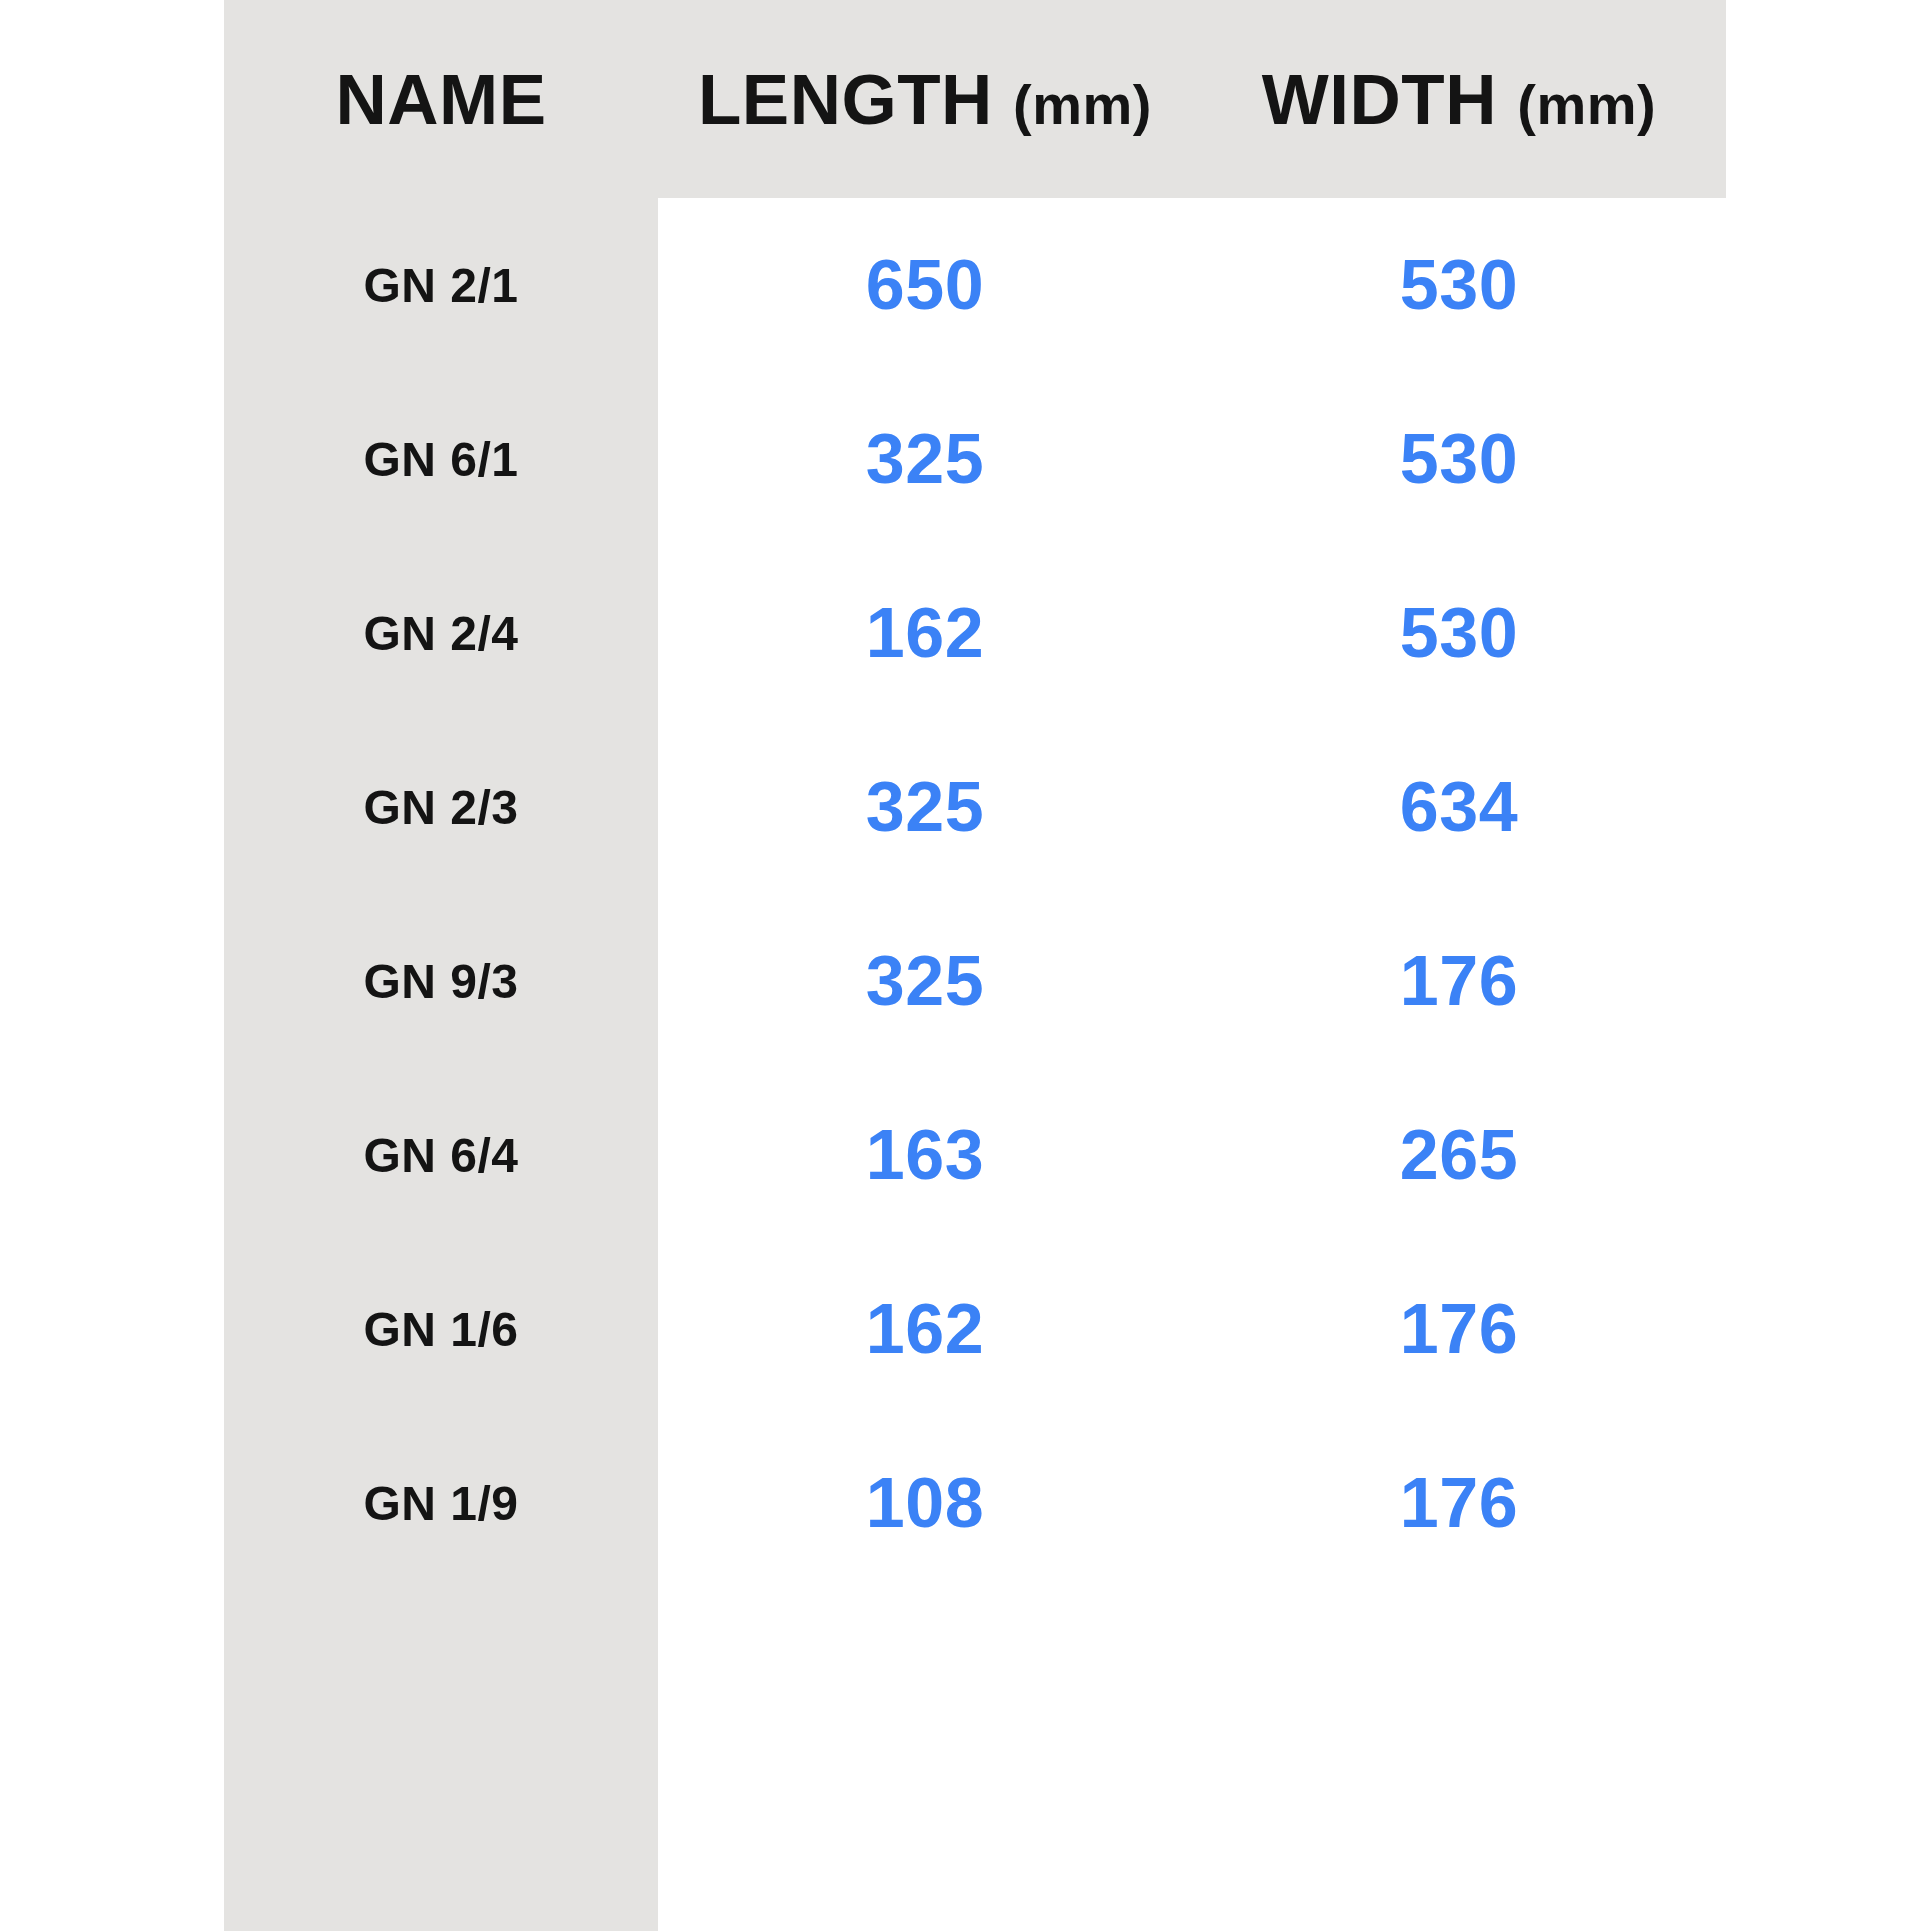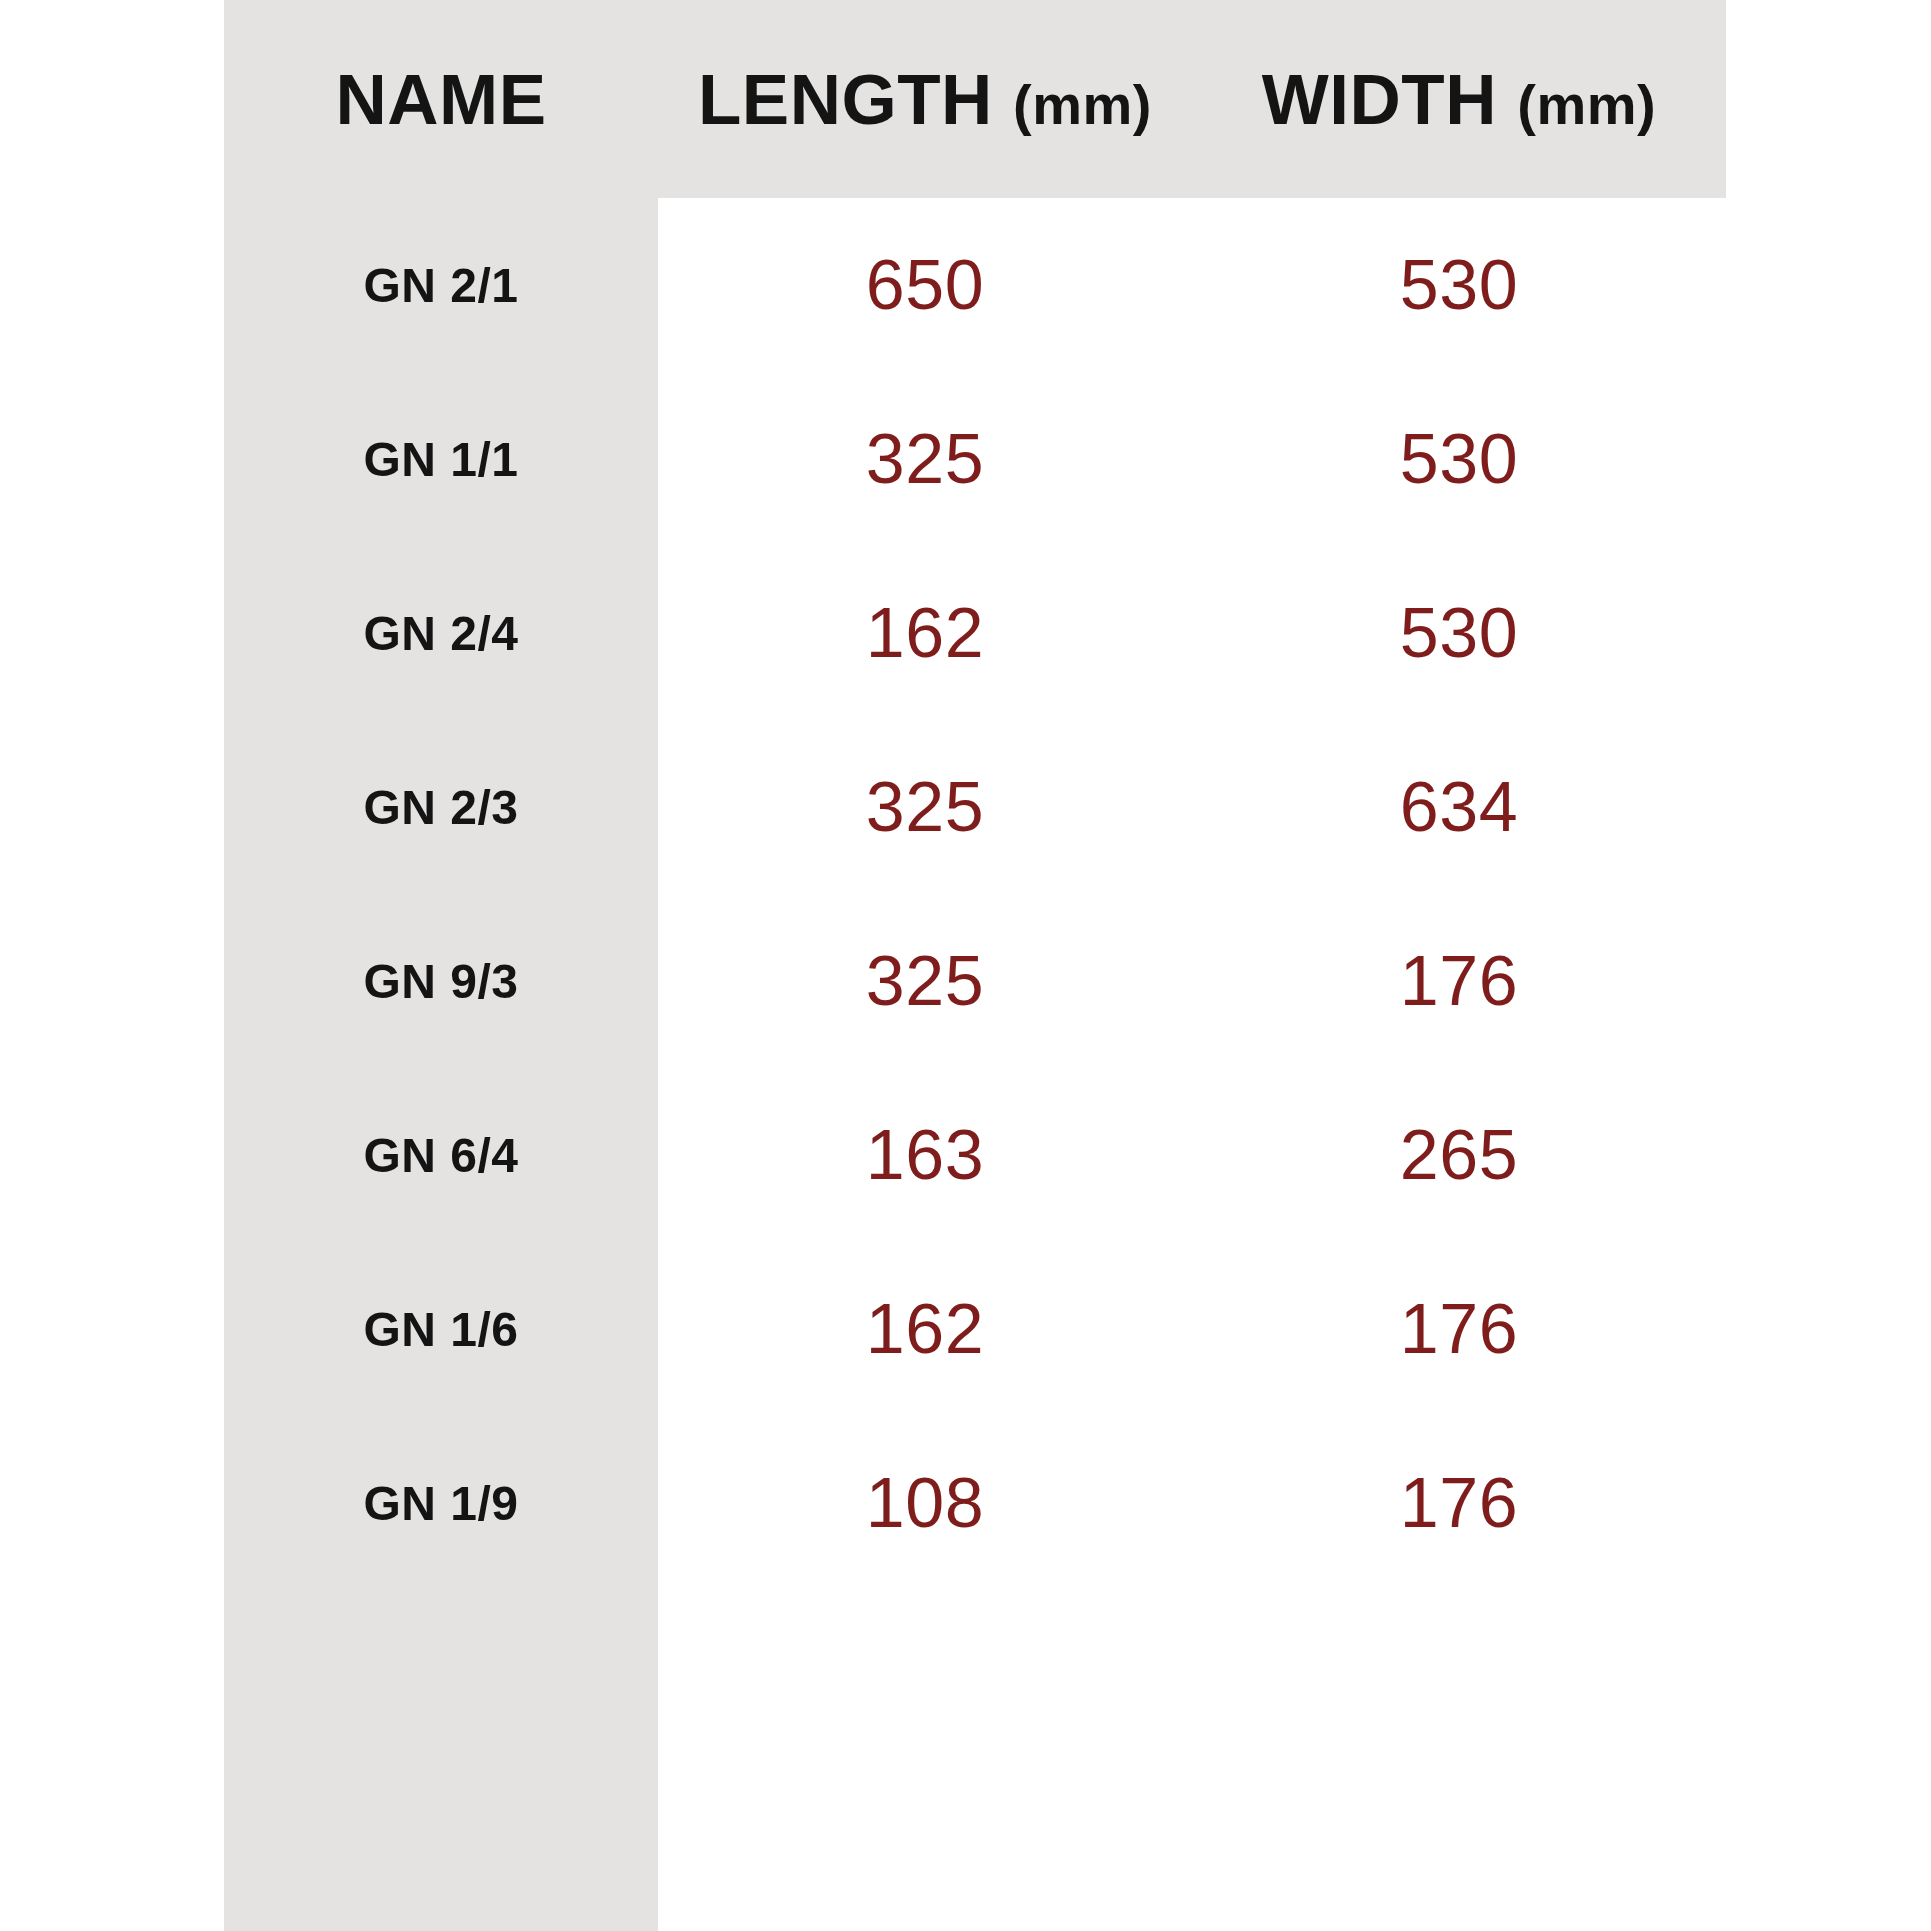--- a/index.html
+++ b/index.html
@@ -75,23 +75,23 @@
 
   table.gn tbody tr { height: 174px; }
 
   td.name {
     font-weight: bold;
     font-size: 48px;
     color: #141414;
     letter-spacing: 0.5px;
   }
   td.num {
-    font-weight: normal;
+    font-weight: bold;
     font-size: 70px;
-    color: #7f1d1d;
+    color: #3b82f6;
     letter-spacing: 0.5px;
   }
 </style>
 </head>
 <body>
 
 <div class="sheet">
 
   <div class="band-namecol"></div>
   <div class="band-header"></div>
@@ -117,21 +117,21 @@
         </th>
       </tr>
     </thead>
     <tbody>
       <tr>
         <td class="name">GN 2/1</td>
         <td class="num">650</td>
         <td class="num">530</td>
       </tr>
       <tr>
-        <td class="name">GN 1/1</td>
+        <td class="name">GN 6/1</td>
         <td class="num">325</td>
         <td class="num">530</td>
       </tr>
       <tr>
         <td class="name">GN 2/4</td>
         <td class="num">162</td>
         <td class="num">530</td>
       </tr>
       <tr>
         <td class="name">GN 2/3</td>

